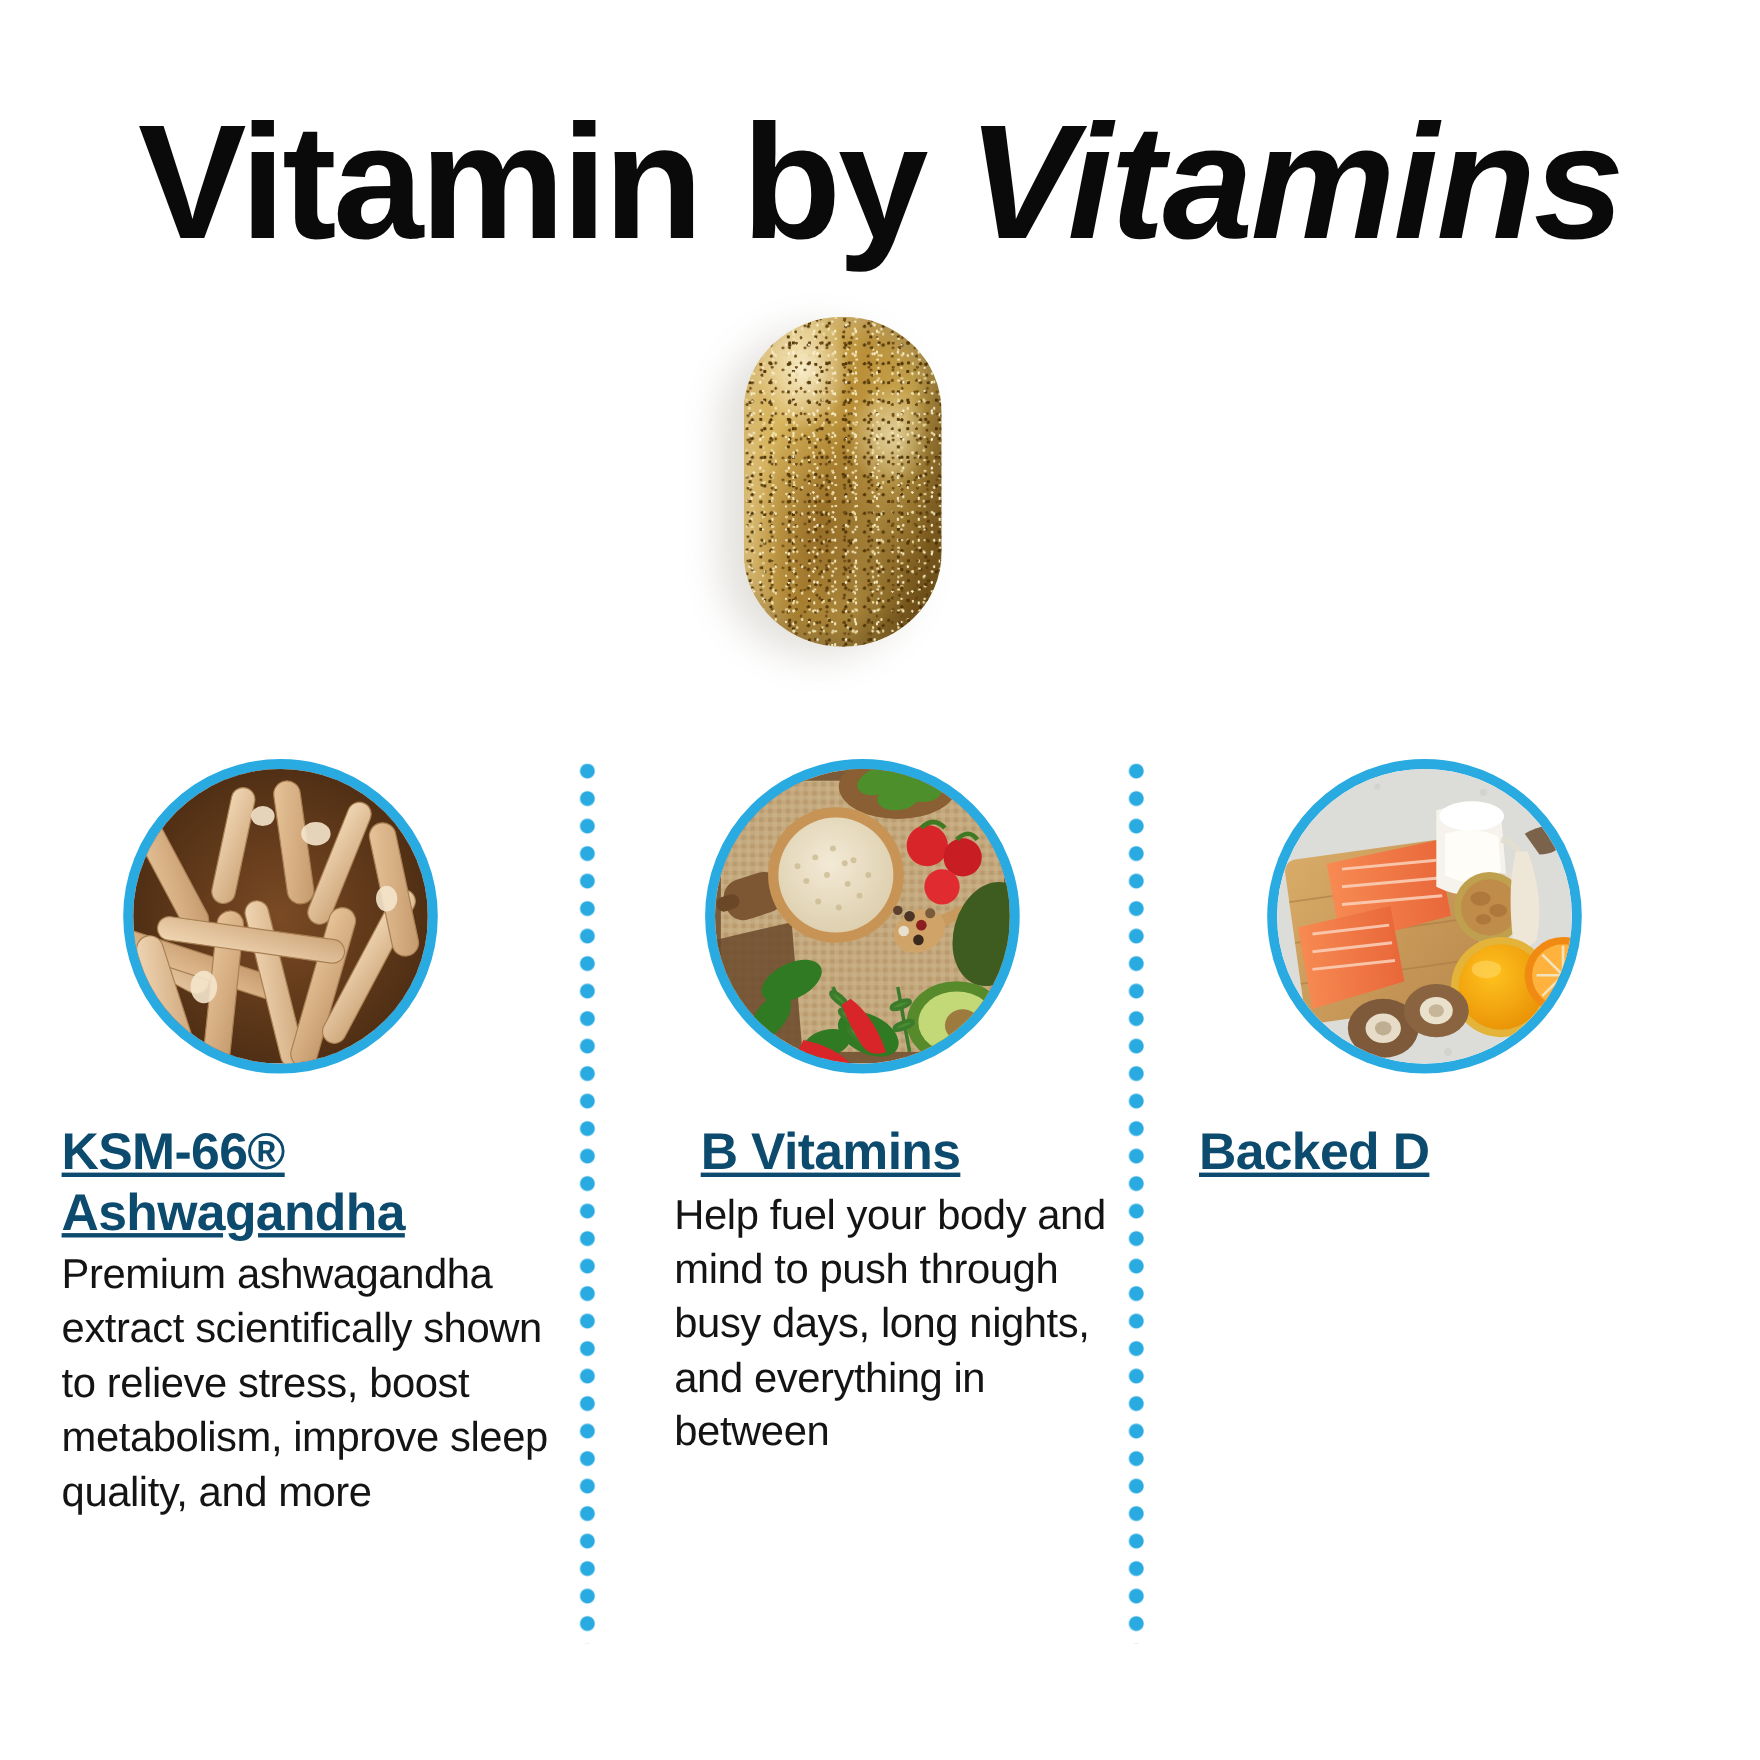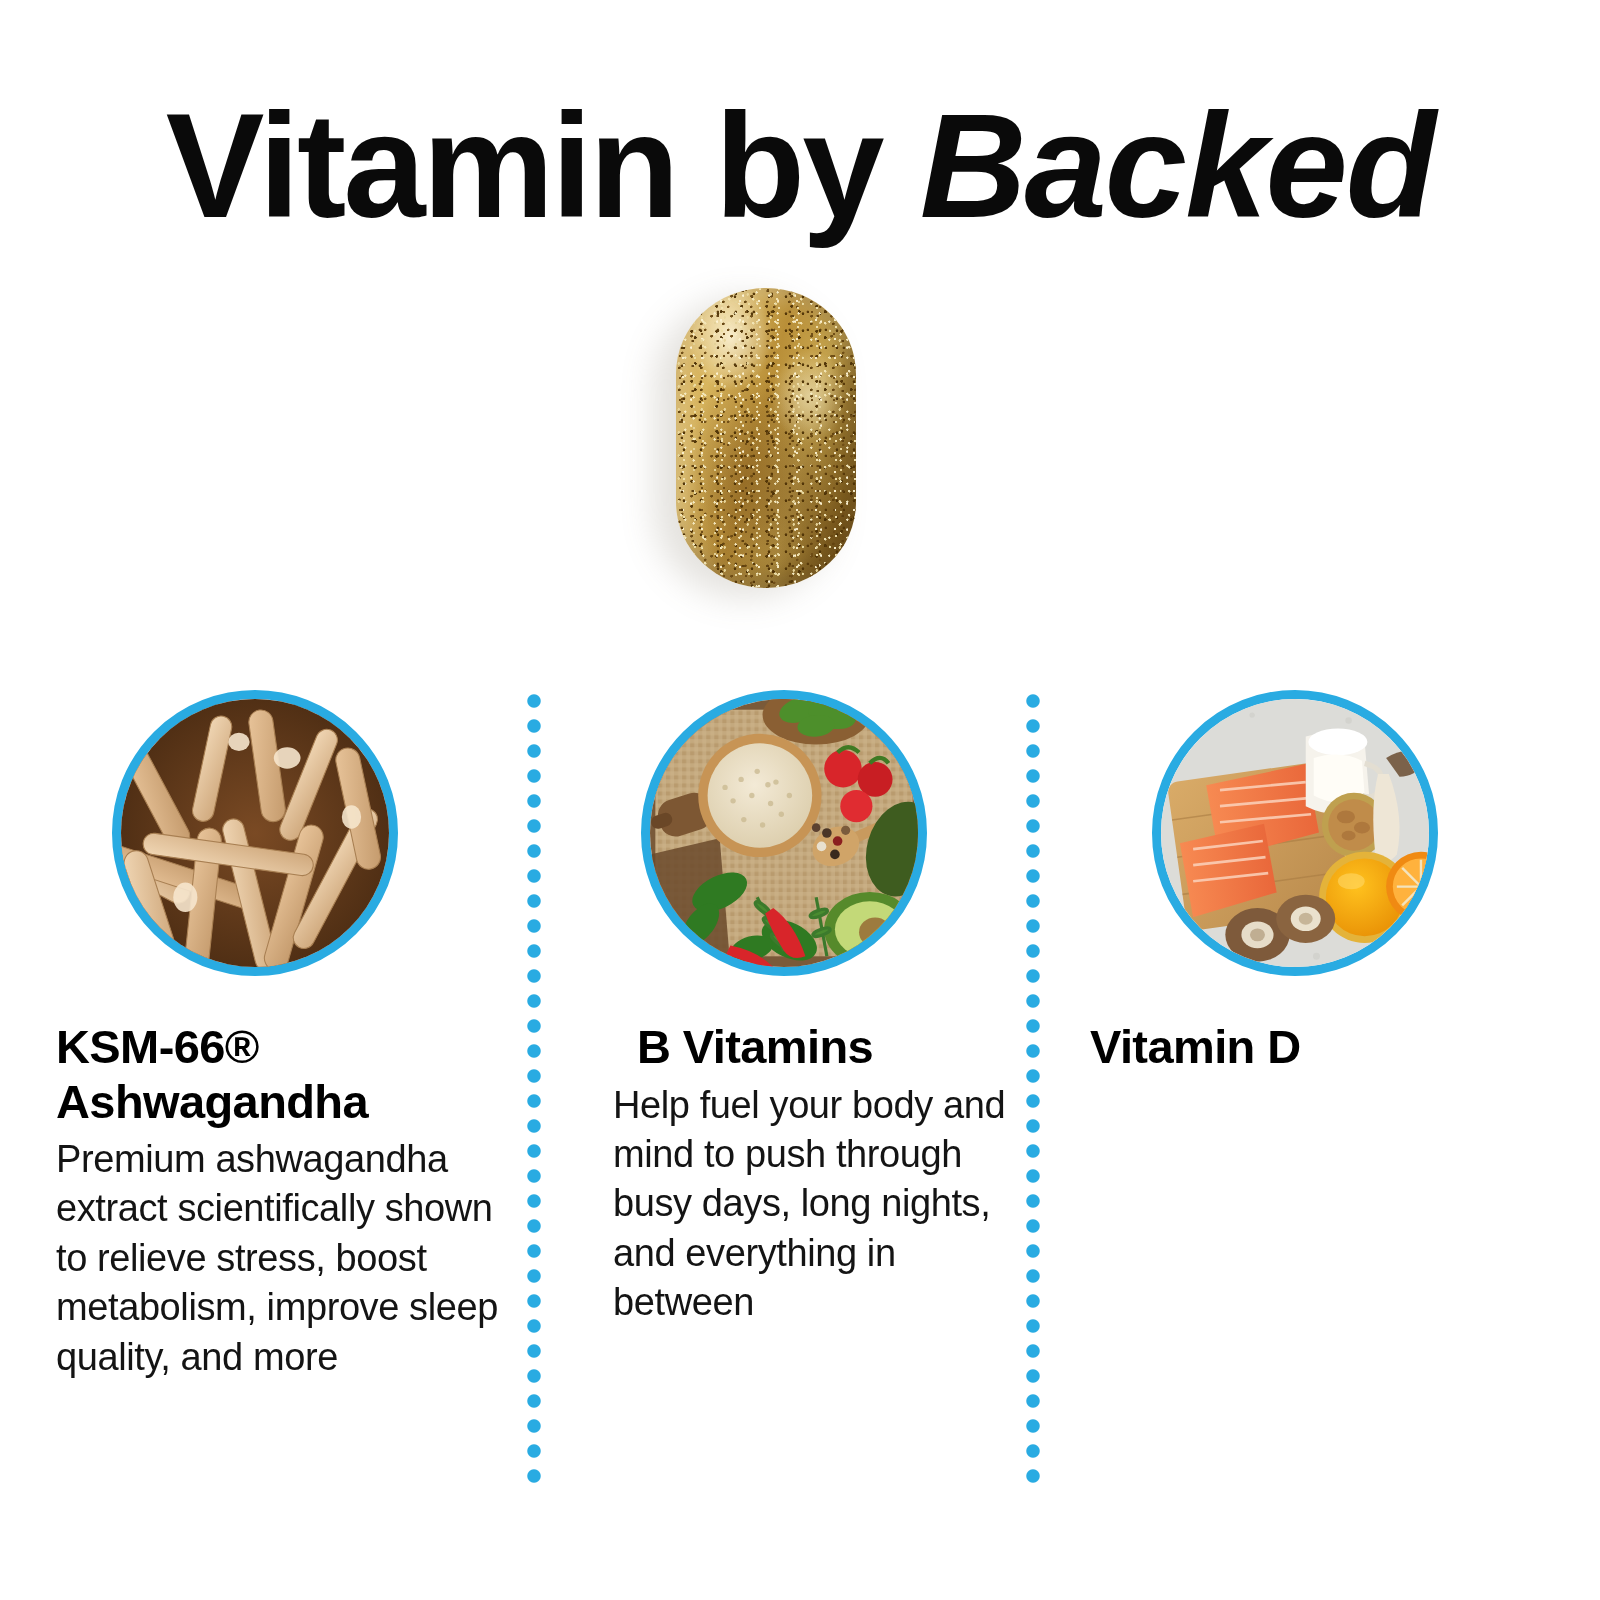--- a/index.html
+++ b/index.html
@@ -106,38 +106,39 @@
   .col.c1 .thumb{ margin-left:56px; }
   .col.c2 .thumb{ margin-left:28px; }
   .col.c3 .thumb{ margin-left:62px; }
   .thumb svg{ display:block; width:100%; height:100%; }
 
   .col-title{
     font-size:47px;
     font-weight:bold;
     line-height:1.16;
     letter-spacing:-0.6px;
-    color:#000000;
+    color:#0c4a6e;
+    text-decoration:underline;
   }
   .col.c1 .col-title{ margin-top:44px; }
   .col.c2 .col-title{ margin-top:44px;margin-left:24px; }
   .col.c3 .col-title{ margin-top:44px; }
 
   .col-body{
     font-size:38px;
     line-height:1.30;
     letter-spacing:-0.4px;
     color:#141414;
     margin-top:6px;
   }
 </style>
 </head>
 <body>
 
-<div class="headline"><span>Vitamin by </span><span class="em">Backed</span></div>
+<div class="headline"><span>Vitamin by </span><span class="em">Vitamins</span></div>
 
 <div class="hero-pill-wrap">
   <div class="hero-pill"></div>
 </div>
 
 <div class="divider d1"></div>
 <div class="divider d2"></div>
 
 <div class="col c1">
   <div class="thumb">
@@ -382,14 +383,14 @@
       <g>
         <ellipse cx="36" cy="88" rx="12" ry="10" fill="#7e5a3b"></ellipse>
         <ellipse cx="36" cy="88" rx="6" ry="5" fill="#e6dcc8"></ellipse>
         <ellipse cx="36" cy="88" rx="2.8" ry="2.4" fill="#c0ae92"></ellipse>
         <ellipse cx="54" cy="82" rx="11" ry="9" fill="#8a6440"></ellipse>
         <ellipse cx="54" cy="82" rx="5.6" ry="4.6" fill="#eae1cd"></ellipse>
         <ellipse cx="54" cy="82" rx="2.6" ry="2.2" fill="#c6b598"></ellipse>
       </g>
     </svg>
   </div>
-  <div class="col-title">Vitamin D</div>
+  <div class="col-title">Backed D</div>
 </div>
 
 </body></html>

